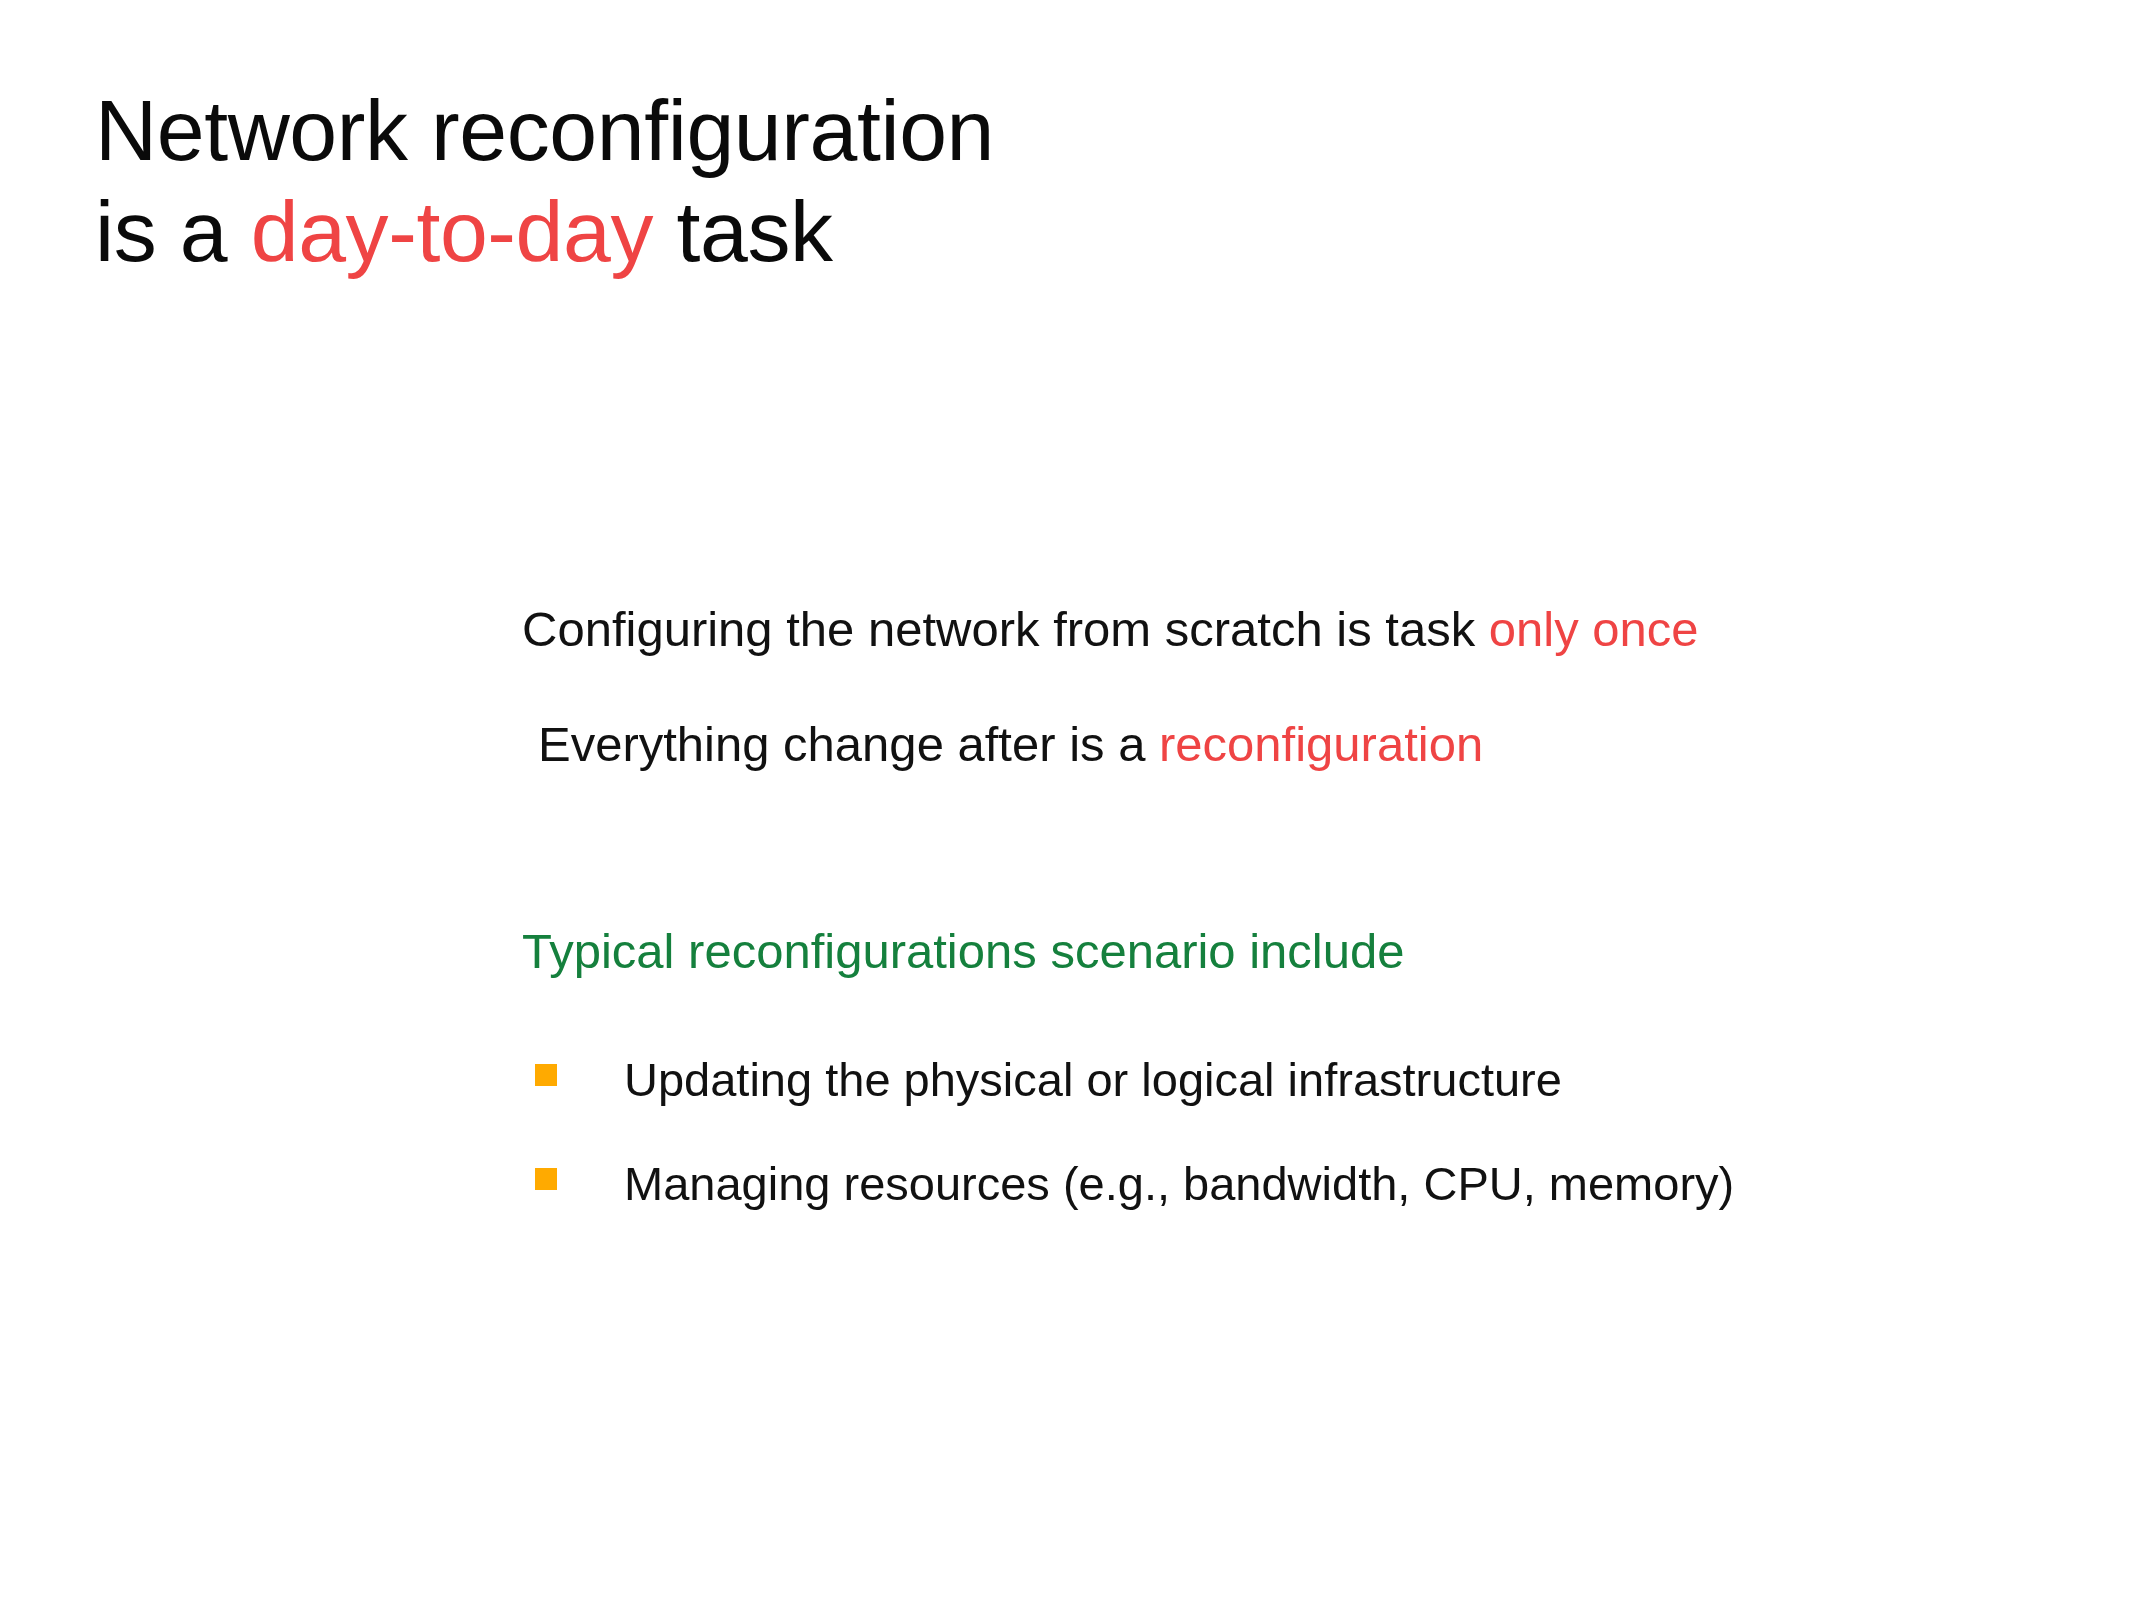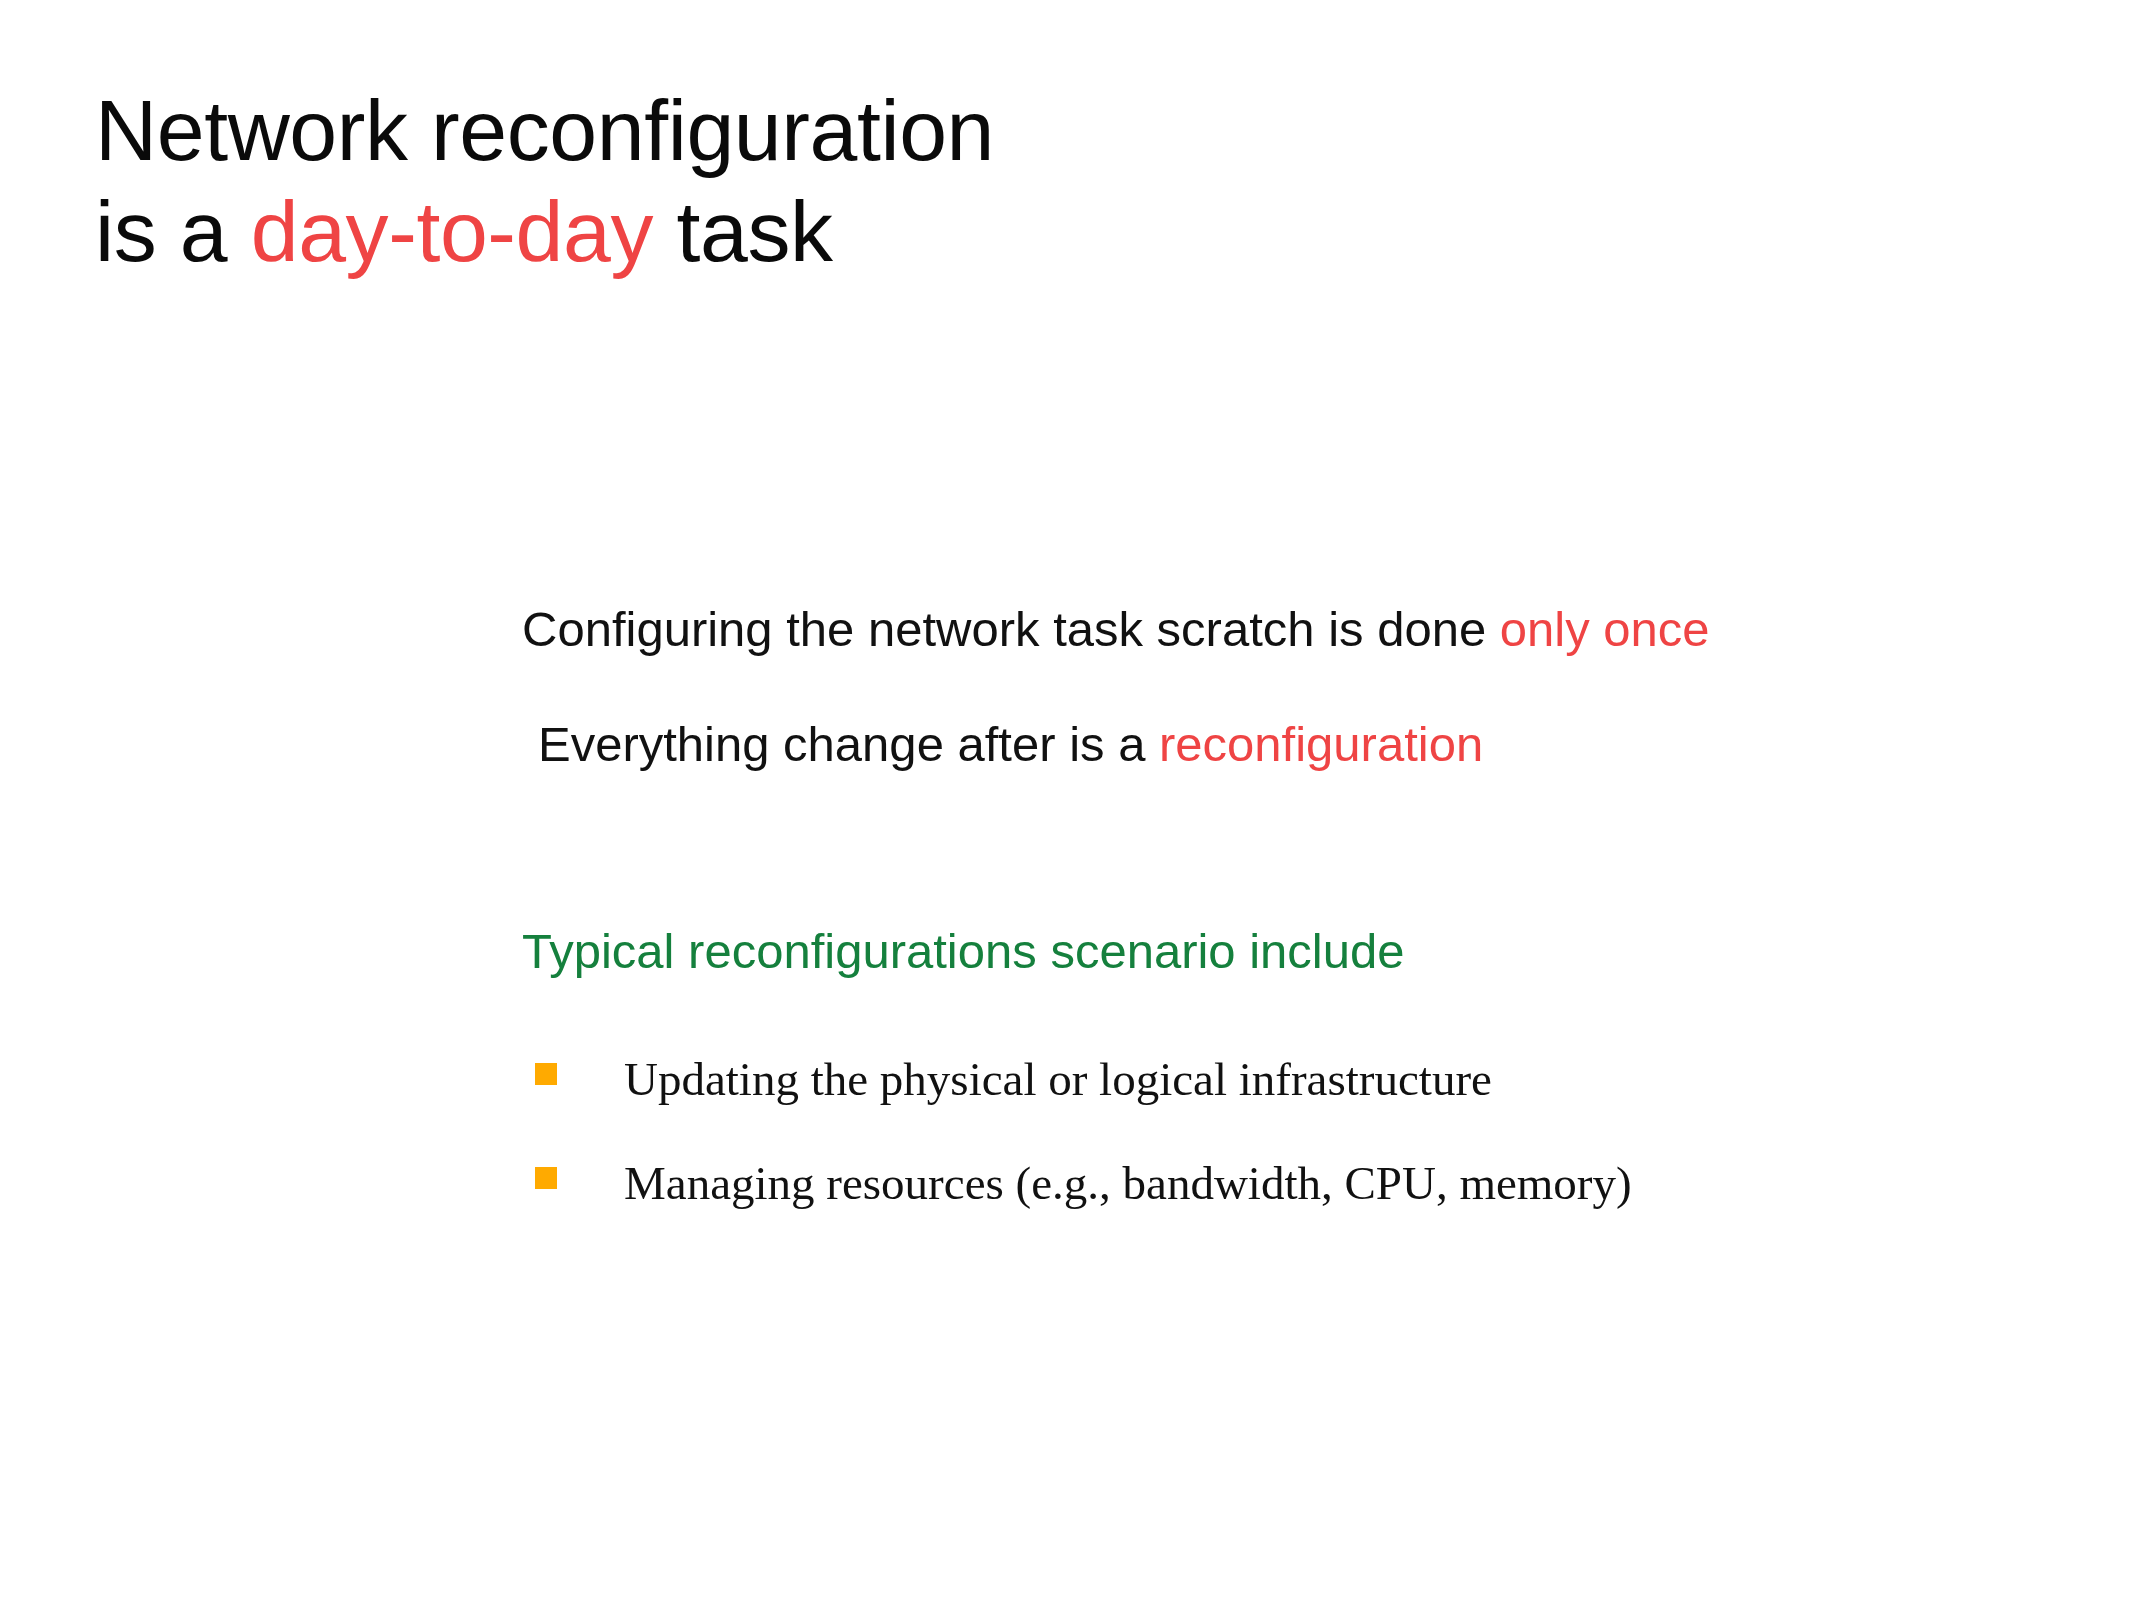--- a/index.html
+++ b/index.html
@@ -96,21 +96,21 @@
     width: 22px;
     height: 22px;
     background: #ffaa00;
     margin-left: 13px;
     margin-right: 67px;
     position: relative;
     top: -10px;
   }
 
   .bullet-text {
-    font-family: Liberation Serif, serif;
+    font-family: Liberation Sans, sans-serif;
     font-size: 47px;
     font-weight: 400;
     color: #111111;
     line-height: 1.1;
     white-space: nowrap;
   }
 </style>
 </head>
 <body>
 
@@ -121,21 +121,21 @@
       <span>Network reconfiguration</span>
     </div>
     <div class="title-line">
       <span>is a </span><span class="accent">day-to-day</span><span> task</span>
     </div>
   </div>
 
   <div class="body-block">
 
     <p class="statement first">
-      <span>Configuring the network task scratch is done </span><span class="accent">only once</span>
+      <span>Configuring the network from scratch is task </span><span class="accent">only once</span>
     </p>
 
     <p class="statement second">
       <span>Everything change after is a </span><span class="accent">reconfiguration</span>
     </p>
 
     <p class="section-lead">Typical reconfigurations scenario include</p>
 
     <ul class="bullet-list">
       <li class="bullet-item">

